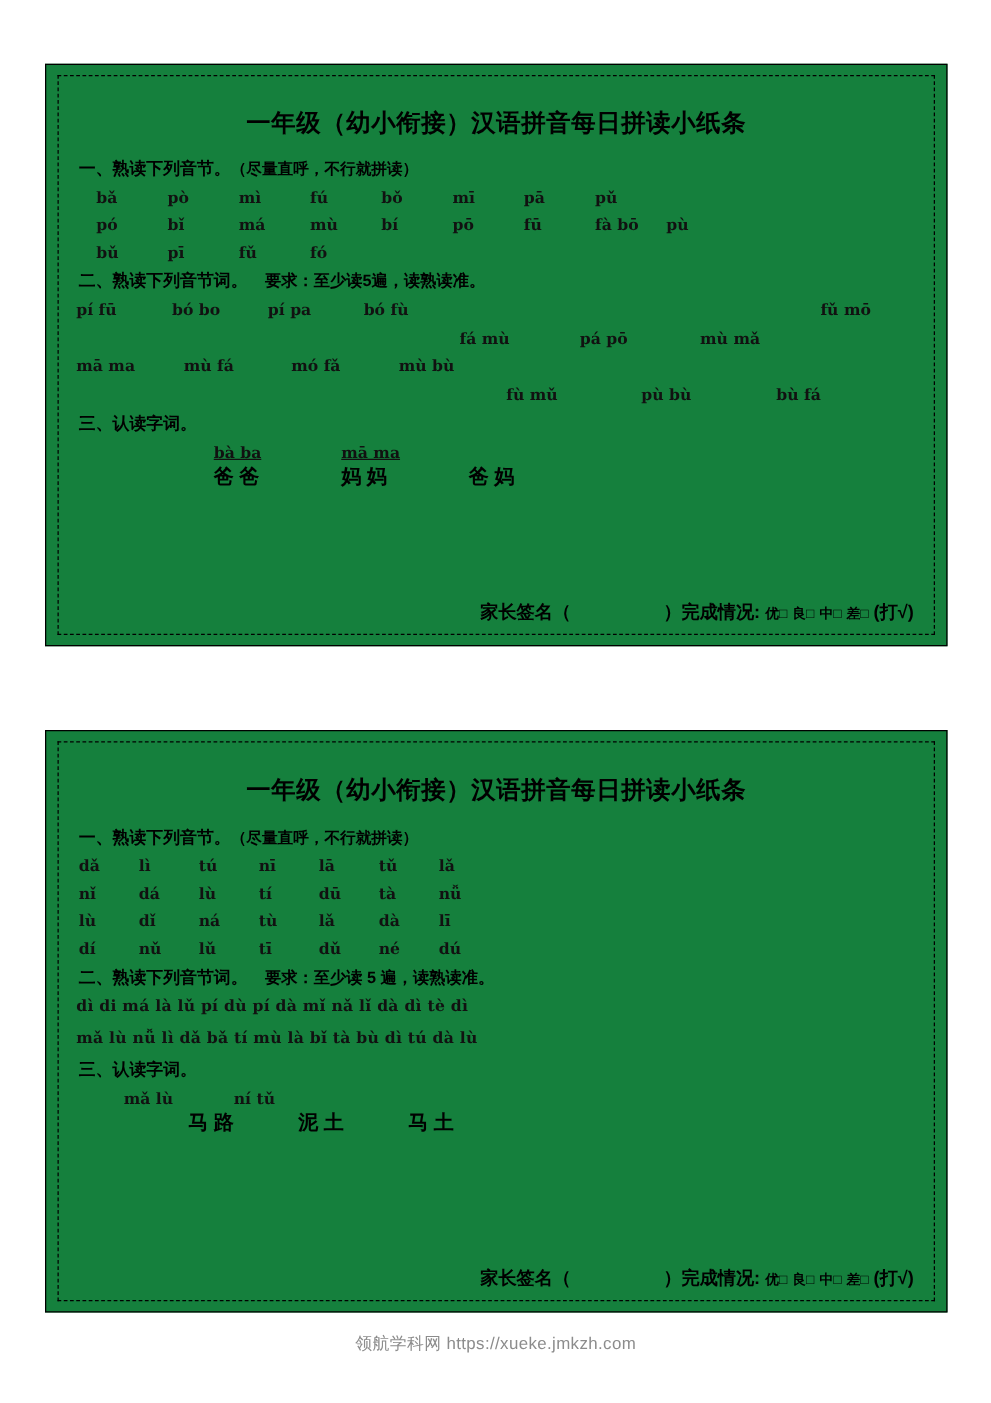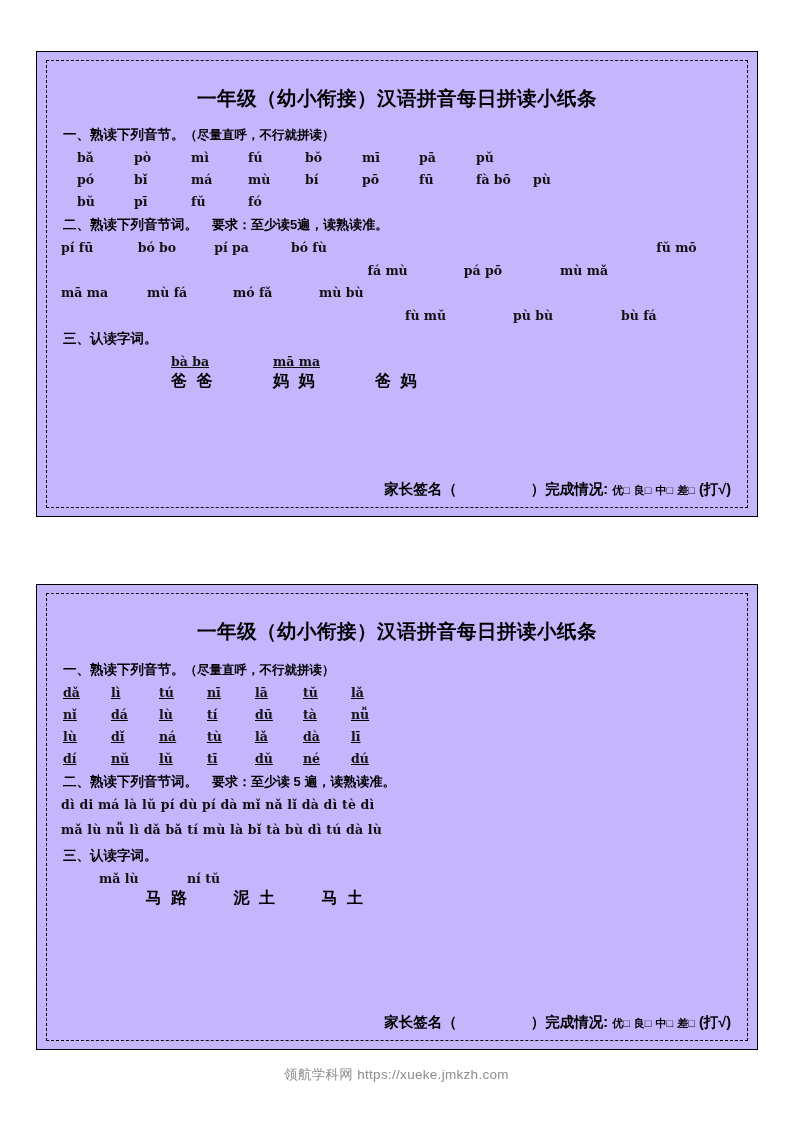--- a/index.html
+++ b/index.html
@@ -24,21 +24,21 @@
     position: relative;
   }
 
   
   .card {
     position: absolute;
     left: 36px;
     width: 722px;
     box-sizing: border-box;
     border: 1.6px solid #000;
-    background: #c4b5fd;
+    background: #15803d;
   }
   .card-1 { top: 51px; height: 466px; }
   .card-2 { top: 584px; height: 466px; }
 
   
   .card-inner {
     position: absolute;
     left: 9px;
     top: 8px;
     right: 9px;
@@ -85,42 +85,42 @@
 
   
   .syl-block { margin: 4px 0 6px 0; }
   .syl-row {
     display: flex;
     margin-bottom: 7px;
   }
   .card-1 .syl-row .cell { width: 57px; }
   .card-1 .syl-row { padding-left: 16px; }
   .card-2 .syl-row .cell { width: 48px; }
-  .card-2 .syl-row { padding-left: 2px; text-decoration: underline; }
+  .card-2 .syl-row { padding-left: 2px; }
   .syl-row .cell { text-align: left; }
 
   
   .word-block { margin: 3px 0 2px 0; }
   .word-row {
     display: flex;
     margin-bottom: 7px;
     padding-left: 0px;
   }
   .card-1 .word-row .wcell { width: 86px; }
   .card-1 .word-row .wcell.wide { width: 108px; margin-top: 23px; }
   .card-2 .word-seq { margin-bottom: 10px; letter-spacing: .2px; }
 
   
   .chars-block { margin-top: 6px; }
   .chars-pinyin, .chars-hanzi { display: flex; }
   .chars-pinyin { margin-bottom: 2px; }
   .hz {
     font-size: 16px;
     font-weight: 700;
-    font-family: Liberation Mono, monospace;
+    font-family: Liberation Sans, sans-serif;
   }
   .card-1 .chars-block { padding-left: 110px; }
   .card-1 .chars-pinyin .c { width: 102px; text-decoration: underline; }
   .card-1 .chars-hanzi .c { width: 102px; }
   .card-2 .chars-block { padding-left: 38px; }
   .card-2 .chars-pinyin .c { width: 88px; }
   .card-2 .chars-hanzi .c { width: 88px; text-align: right; }
 
   
   .signature {

